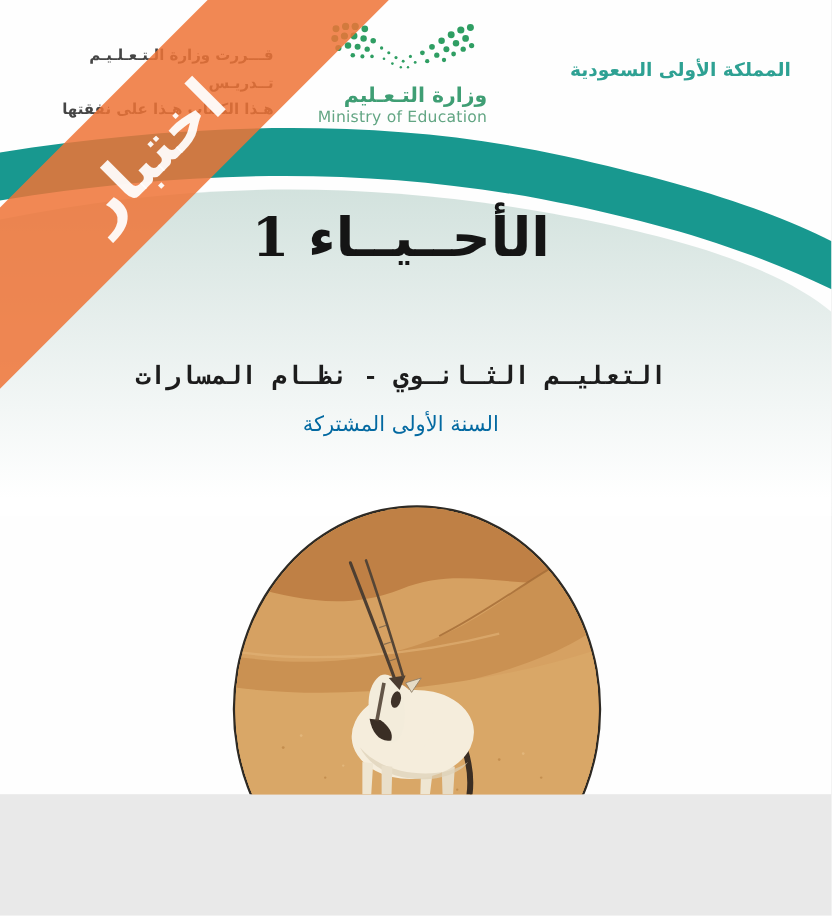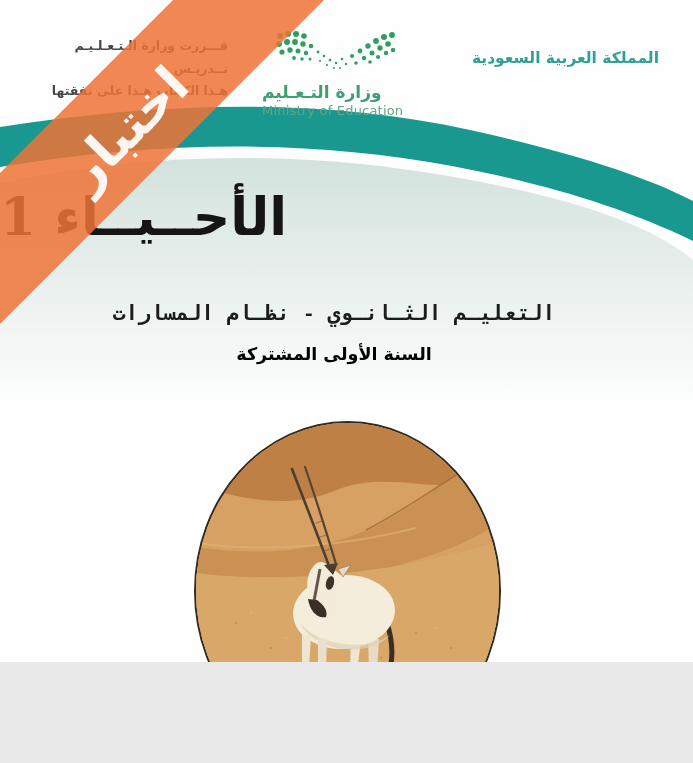--- a/index.html
+++ b/index.html
@@ -12,44 +12,44 @@
   .kingdom{
     position:absolute; top:49px; right:34px; z-index:2;
     direction:rtl; color:#2ea193; font-size:15.5px; font-weight:bold;
   }
   .decree{
     position:absolute; top:35px; left:16px; width:212px; z-index:2;
     direction:rtl; text-align:right; color:#454545;
     font-size:12.5px; font-weight:bold; line-height:1.8;
   }
   .logo{
-    position:absolute; top:28px; left:262px; width:144px; z-index:2;
-    text-align:left;
+    position:absolute; top:16px; left:262px; width:144px; z-index:2;
+    text-align:right;
   }
   .logo-dots{display:block; margin:0 auto;}
   .logo-ar{display:block; color:#3f9e74; font-size:17px; font-weight:bold; direction:rtl; margin-top:2px;}
   .logo-en{display:block; color:#63a684; font-size:13px; margin-top:1px; letter-spacing:.2px;}
   
   .swoosh{position:absolute; top:0; left:0; z-index:1;}
   
   .main-title{
-    position:absolute; top:186px; left:0; width:668px; z-index:3;
-    text-align:left; direction:rtl; color:#151515;
+    position:absolute; top:171px; left:0; width:668px; z-index:3;
+    text-align:center; direction:rtl; color:#151515;
     font-family:"DejaVu Serif","DejaVu Sans",serif;
-    font-size:52px; font-weight:bold; letter-spacing:1px;
+    font-size:45px; font-weight:bold; letter-spacing:1px;
   }
   .subtitle1{
     position:absolute; top:301px; left:0; width:668px; z-index:3;
     text-align:center; direction:rtl; color:#1c1c1c;
     font-size:21px; font-weight:bold;font-family:Liberation Mono, monospace;
   }
   .subtitle2{
     position:absolute; top:344px; left:0; width:668px; z-index:3;
-    text-align:center; direction:rtl; color:#000000;
-    font-size:17.5px; font-weight:bold;
+    text-align:center; direction:rtl; color:#0369a1;
+    font-size:17.5px; font-weight:normal;
   }
   
   .oval-photo{
     position:absolute; left:194px; top:421px; width:303px; height:336px; z-index:3;
     border-radius:50%; border:2px solid #2e2a24; overflow:hidden; background:#d8a466;
   }
   .oval-photo svg{display:block;}
   
   .ribbon-svg{position:absolute; top:0; left:0; z-index:6; pointer-events:none;}
   .ribbon-label{
@@ -130,21 +130,21 @@
         <circle cx="98" cy="34" r="1.8"></circle>
           <circle cx="106" cy="29" r="2"></circle>
           <circle cx="114" cy="25" r="2.2"></circle>
           <circle cx="121" cy="22" r="2.2"></circle>
       </g>
     </svg>
     <span class="logo-ar">وزارة التـعـليم</span>
     <span class="logo-en">Ministry of Education</span>
   </div>
 
-  <div class="kingdom">المملكة العربية السعودية</div>
+  <div class="kingdom">المملكة الأولى السعودية</div>
 
   <div class="main-title">الأحــيــاء 1</div>
   <div class="subtitle1">التعليـم الثـانـوي - نظـام المسارات</div>
   <div class="subtitle2">السنة الأولى المشتركة</div>
 
   <div class="oval-photo">
     <svg width="303" height="336" viewBox="0 0 303 336" aria-hidden="true">
 
       <rect width="303" height="336" fill="#d6a162"></rect>
 

